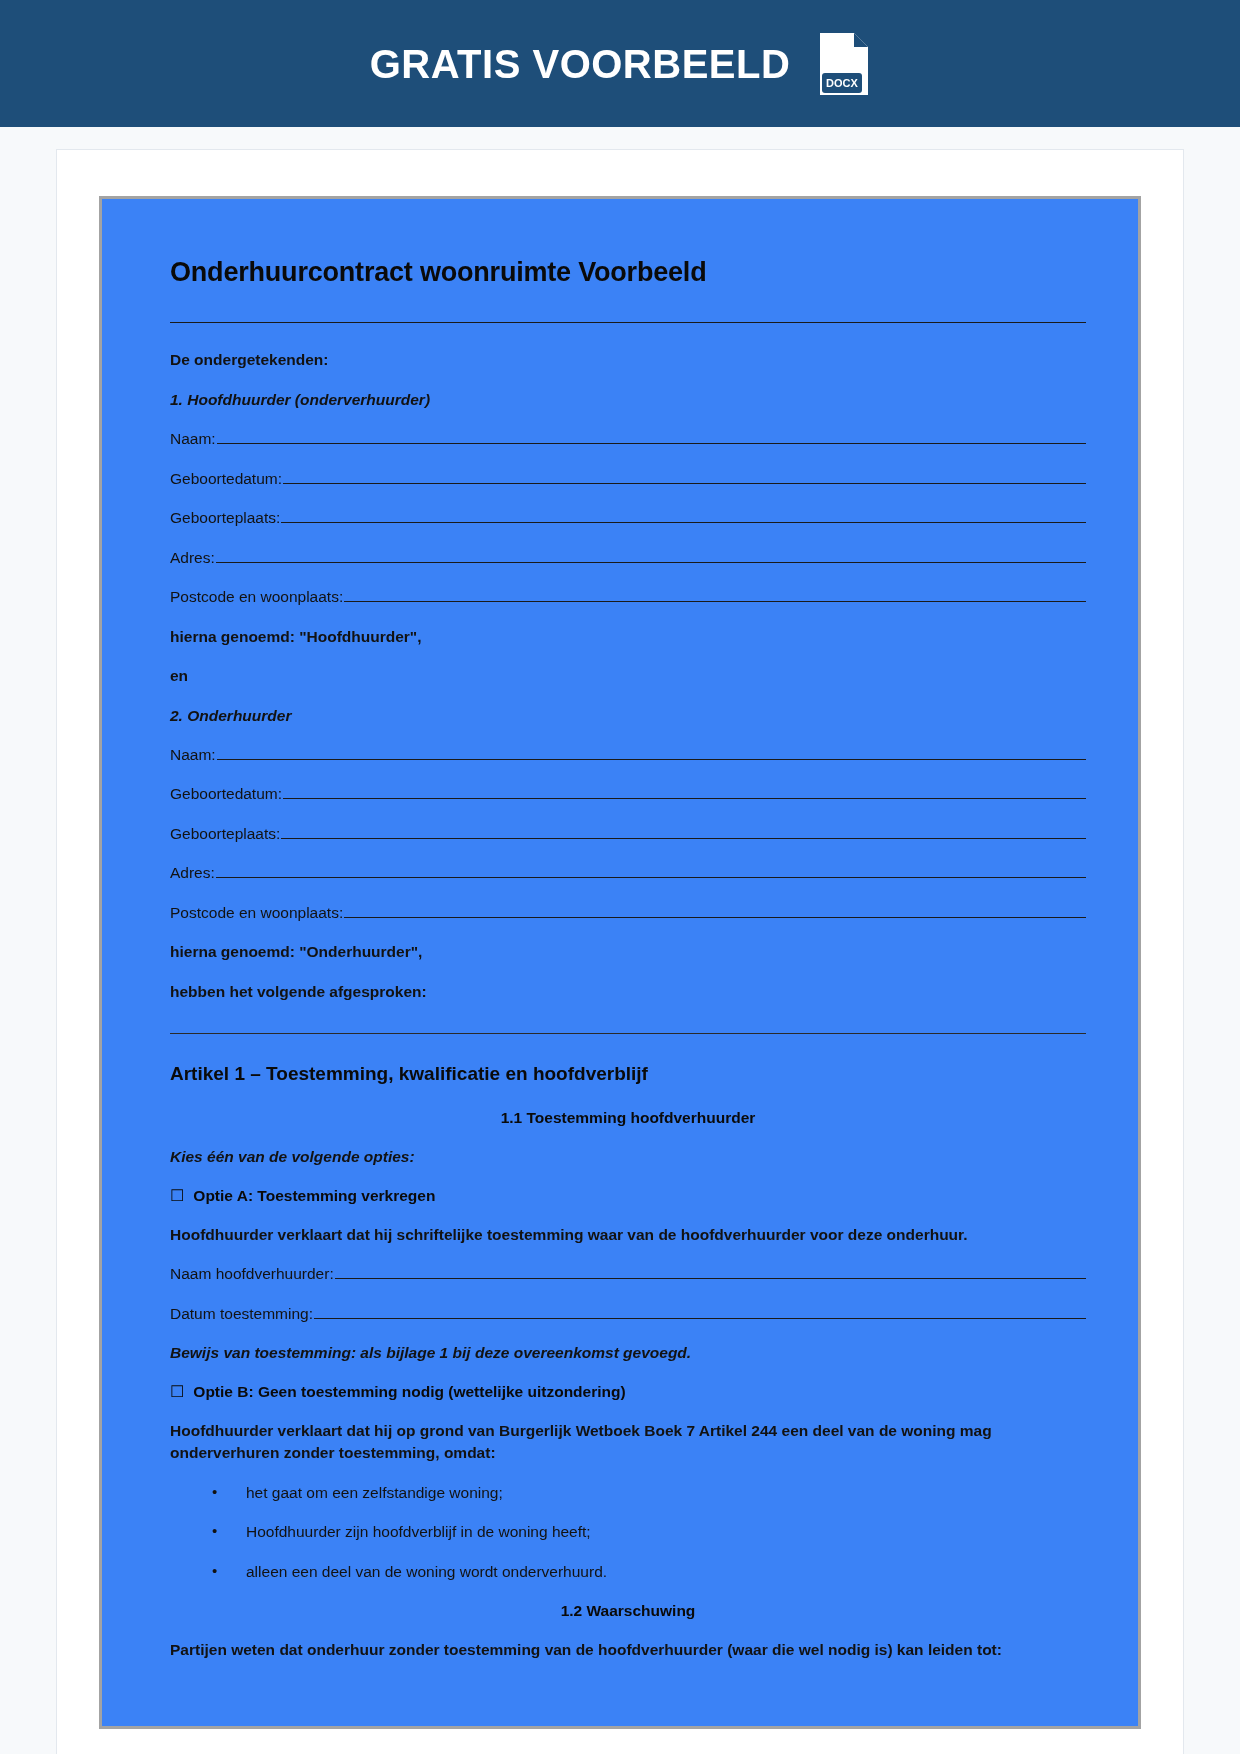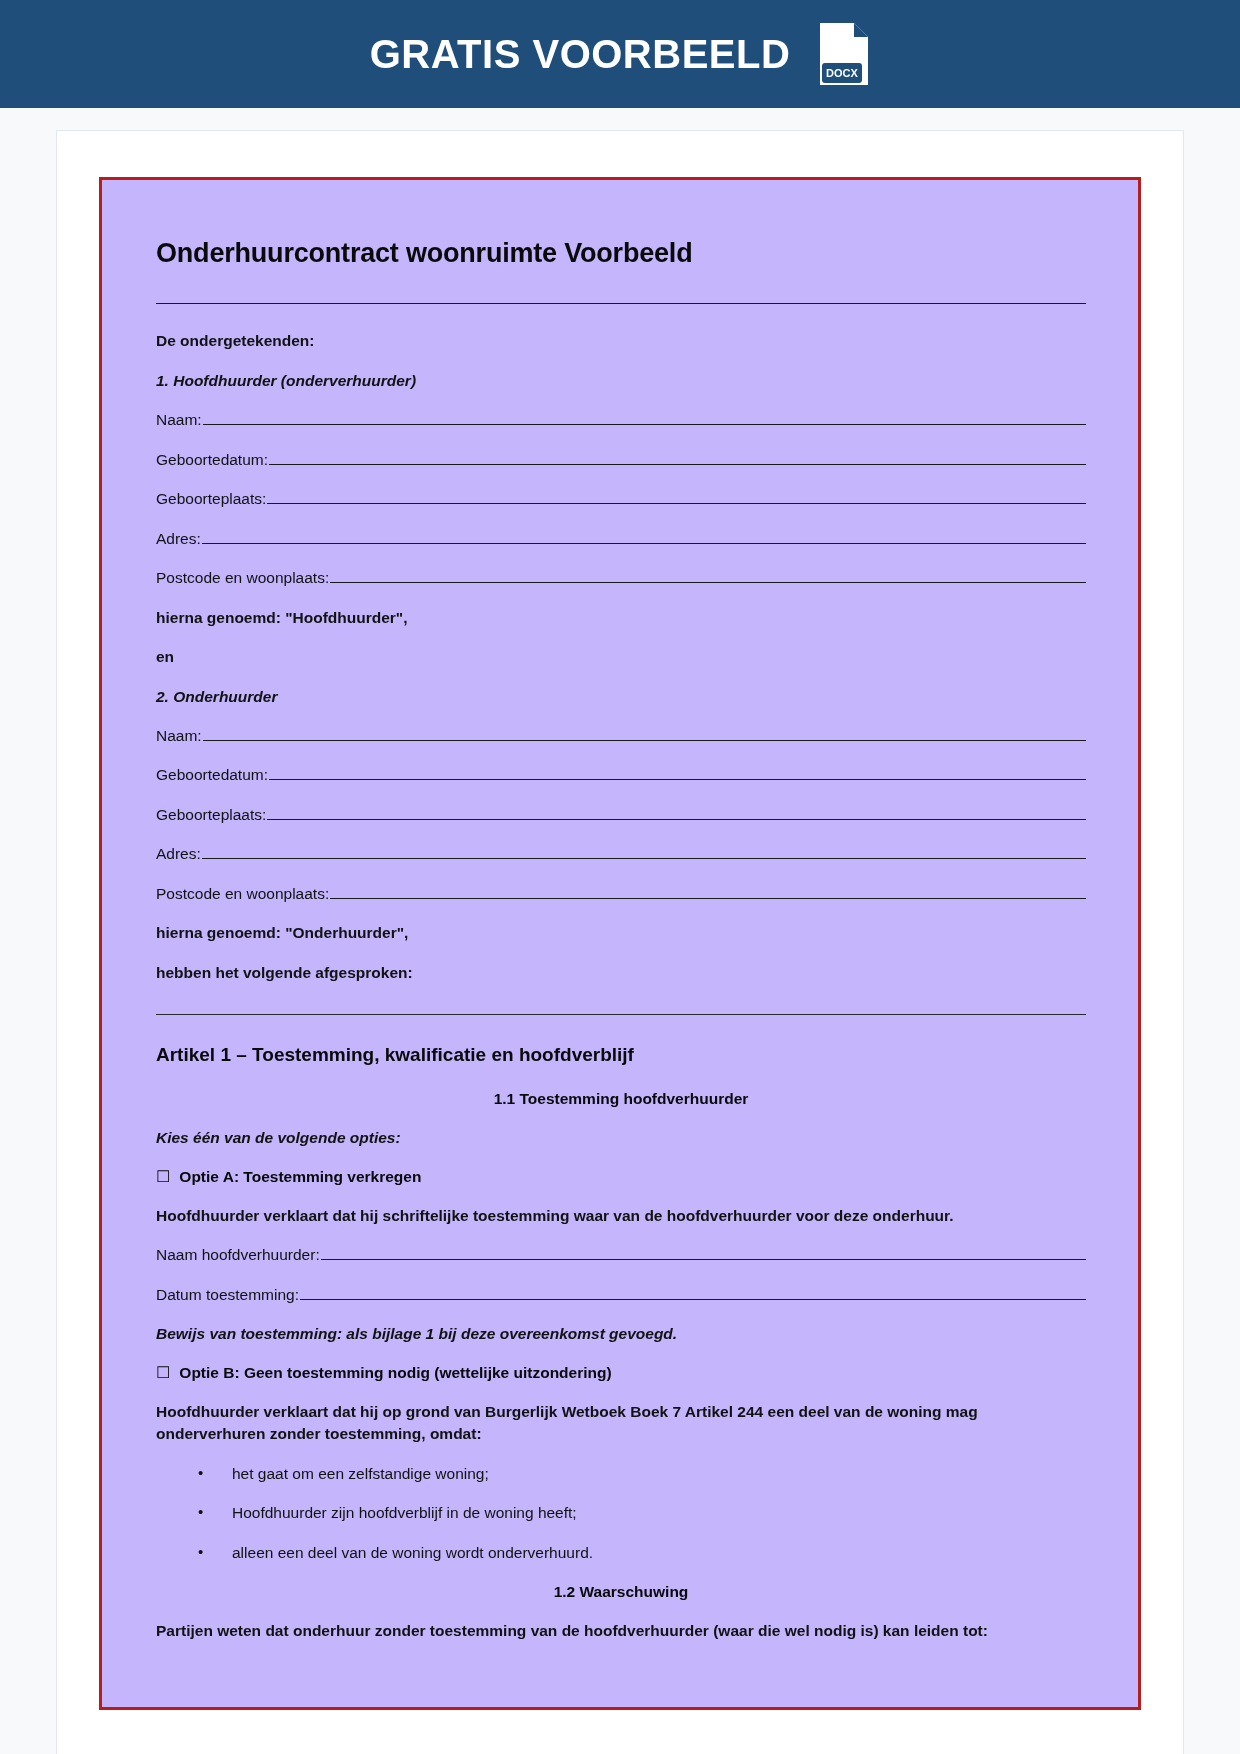--- a/index.html
+++ b/index.html
@@ -10,21 +10,21 @@
   body {
     width: 1240px;
     min-height: 1754px;
     background: #f7f9fb;
     font-family: "Liberation Sans", sans-serif;
     -webkit-font-smoothing: antialiased;
   }
 
   
   .banner {
-    height: 108px;
+    height: 127px;
     background: #1e4e79;
     display: flex;
     align-items: center;
     justify-content: center;
     gap: 28px;
   }
   .banner-title {
     color: #ffffff;
     font-size: 40px;
     font-weight: 700;
@@ -43,23 +43,23 @@
     padding: 22px 56px 40px 56px;
   }
   .page-card {
     background: #ffffff;
     border: 1px solid #e3e8ee;
     padding: 46px 42px;
     min-height: 1380px;
     box-sizing: border-box;
   }
   .doc-frame {
-    border: 3px solid #b91c1c;
-    background: #c4b5fd;
-    padding: 58px 52px 48px 54px;
+    border: 3px solid #a3a3a3;
+    background: #3b82f6;
+    padding: 58px 52px 48px 68px;
     min-height: 1290px;
     box-sizing: border-box;
   }
 
   
   .doc-title {
     font-size: 27px;
     font-weight: 700;
     color: #0a0a0a;
     line-height: 1.16;

